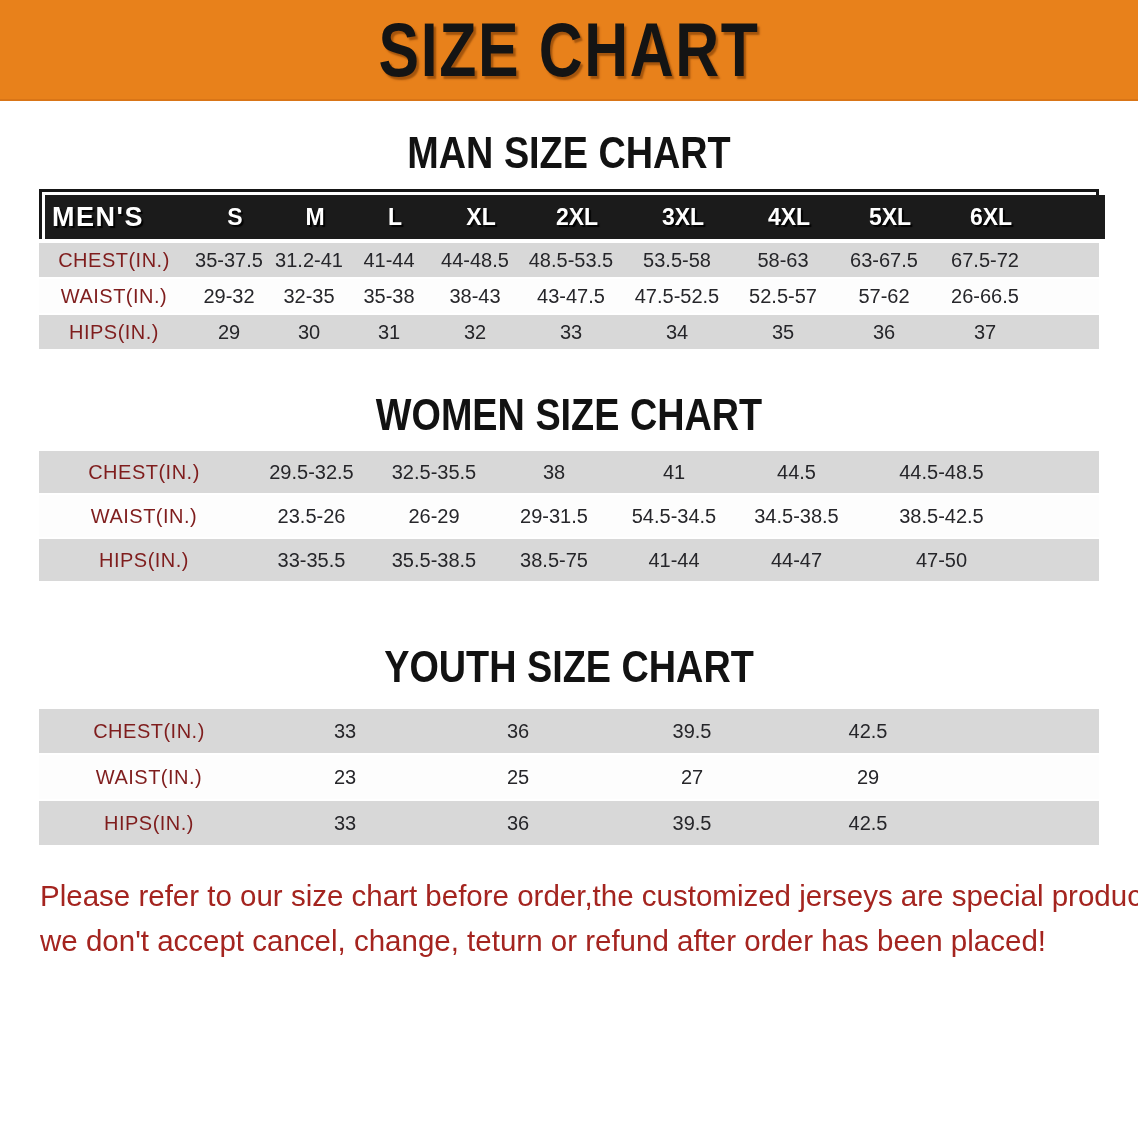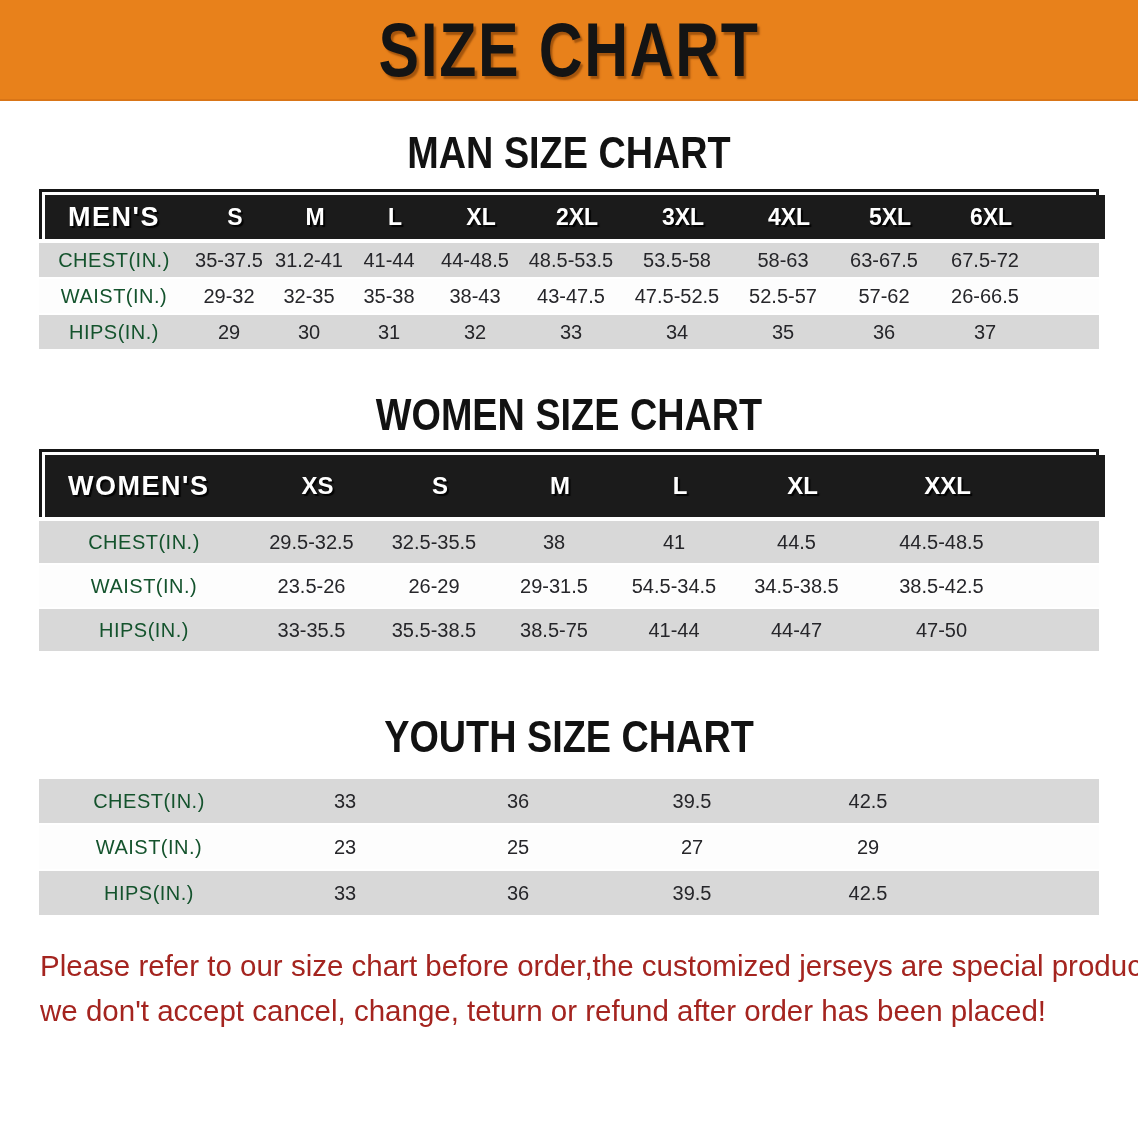--- a/index.html
+++ b/index.html
@@ -40,31 +40,31 @@
     padding:3px 3px 0 3px;box-sizing:border-box;
   }
   table{table-layout:fixed;border-collapse:collapse;}
   .band-table{width:100%;background:#1b1b1b;}
   .band-table th{
     color:#ffffff;font-weight:700;text-align:center;
     overflow:hidden;white-space:nowrap;
     text-shadow:2px 2px 1px rgba(0,0,0,0.9);
   }
   .band-table th.band-label{
-    text-align:left;padding-left:23px;font-size:27px;letter-spacing:1.5px;
+    text-align:left;padding-left:7px;font-size:27px;letter-spacing:1.5px;
   }
   .band-table th.band-size{font-size:23px;}
 
   .rows-table{width:100%;border-collapse:separate;border-spacing:0 2px;margin-top:2px;}
   .rows-table td{
     text-align:center;font-size:20px;color:#26262a;
     white-space:nowrap;overflow:hidden;background:#fdfdfd;
   }
   .rows-table tr:nth-child(odd) td{background:#d8d8d8;}
-  .rows-table td.row-label{color:#14532d;letter-spacing:0.5px;}
+  .rows-table td.row-label{color:#7f1d1d;letter-spacing:0.5px;}
 
   
   .s-men  .band-table th{height:42px;}
   .s-men  .rows-table td{height:32px;}
   .s-women .band-table th{height:60px;font-size:24px;}
   .s-women .band-table th.band-label{font-size:27px;}
   .s-women .rows-table td{height:40px;}
   .s-youth .band-table th{height:62px;font-size:24px;}
   .s-youth .band-table th.band-label{font-size:27px;}
   .s-youth .rows-table td{height:42px;}
@@ -175,46 +175,20 @@
               <td></td>
             </tr>
           </tbody>
         </table>
     </div>
   </section>
 
   <section class="chart-section s-women">
     <h2 class="section-heading h-women">WOMEN SIZE CHART</h2>
     <div class="table-frame">
-      <div class="band-wrap">
-        <table class="band-table">
-            <colgroup>
-              <col style="width:210px">
-              <col style="width:125px">
-              <col style="width:120px">
-              <col style="width:120px">
-              <col style="width:120px">
-              <col style="width:125px">
-              <col style="width:165px">
-              <col style="width:75px">
-            </colgroup>
-            <thead>
-              <tr>
-                <th class="band-label">WOMEN'S</th>
-                <th class="band-size">XS</th>
-                <th class="band-size">S</th>
-                <th class="band-size">M</th>
-                <th class="band-size">L</th>
-                <th class="band-size">XL</th>
-                <th class="band-size">XXL</th>
-                <th></th>
-              </tr>
-            </thead>
-          </table>
-      </div>
       <table class="rows-table">
           <colgroup>
             <col style="width:210px">
             <col style="width:125px">
             <col style="width:120px">
             <col style="width:120px">
             <col style="width:120px">
             <col style="width:125px">
             <col style="width:165px">
             <col style="width:75px">

